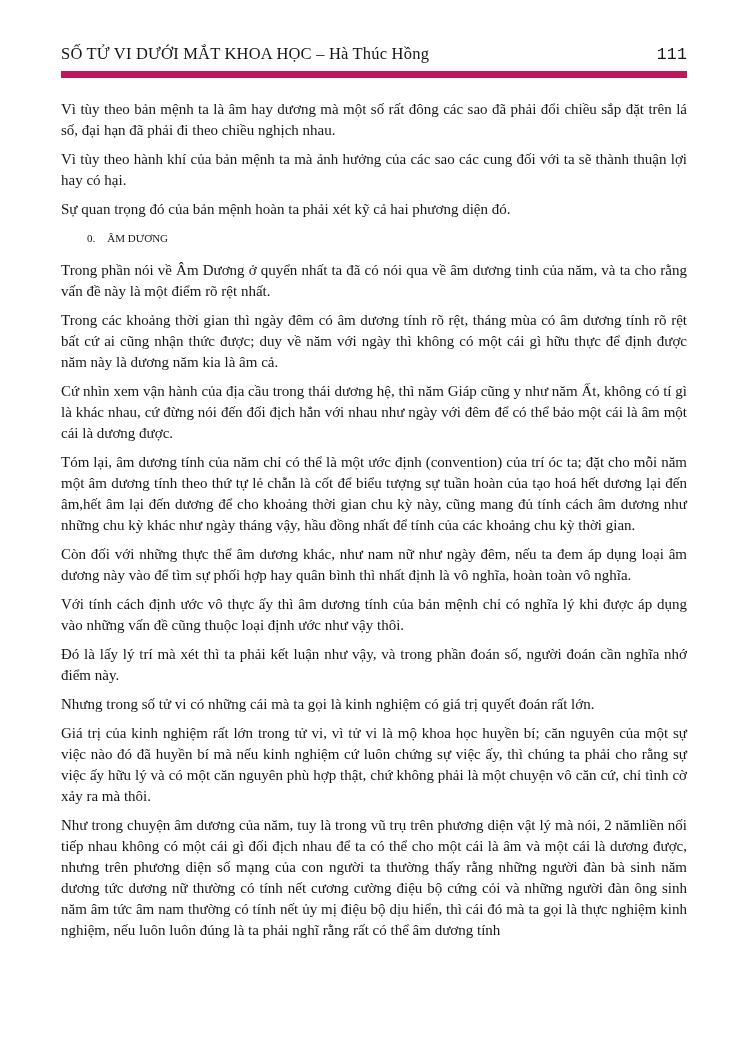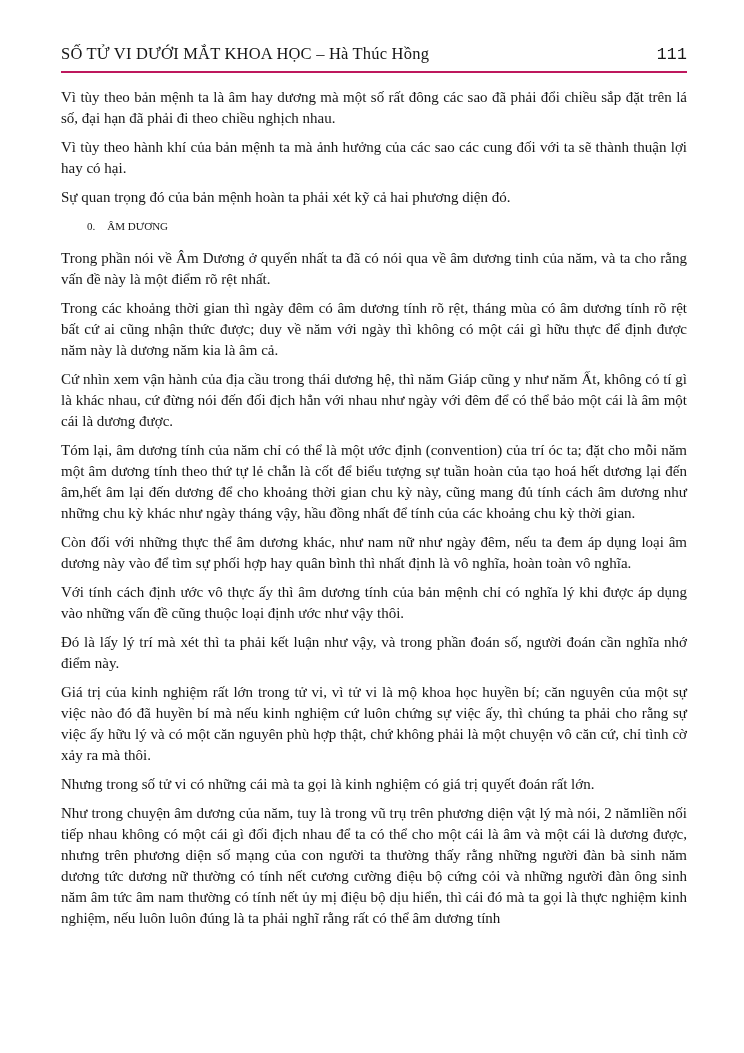--- a/index.html
+++ b/index.html
@@ -21,31 +21,31 @@
     height: 1053px;
     padding: 44px 57px 0 61px;
   }
   .running-header {
     display: flex;
     justify-content: space-between;
     align-items: baseline;
     font-size: 16.5px;
     letter-spacing: 0.2px;
     padding-bottom: 7px;
-    border-bottom: 2px solid #be185d;
+    border-bottom: 7px solid #be185d;
   }
   .running-header .book-title {
     white-space: nowrap;
   }
   .running-header .page-number {
     white-space: nowrap;
     font-family: Liberation Mono, monospace;
   }
   .content {
-    margin-top: 14px;
+    margin-top: 21px;
   }
   .para {
     margin: 0 0 8px 0;
     font-size: 15px;
     line-height: 21px;
     text-align: justify;
     text-justify: inter-word;
   }
   .para:last-child {
     margin-bottom: 0;
@@ -72,17 +72,17 @@
       <p class="para">Vì tùy theo hành khí của bản mệnh ta mà ảnh hưởng của các sao các cung đối với ta sẽ thành thuận lợi hay có hại.</p>
       <p class="para">Sự quan trọng đó của bản mệnh hoàn ta phải xét kỹ cả hai phương diện đó.</p>
       <div class="section-heading"><span class="section-number">0.</span><span>ÂM DƯƠNG</span></div>
       <p class="para">Trong phần nói về Âm Dương ở quyển nhất ta đã có nói qua về âm dương tinh của năm, và ta cho rằng vấn đề này là một điểm rõ rệt nhất.</p>
       <p class="para">Trong các khoảng thời gian thì ngày đêm có âm dương tính rõ rệt, tháng mùa có âm dương tính rõ rệt bất cứ ai cũng nhận thức được; duy về năm với ngày thì không có một cái gì hữu thực để định được năm này là dương năm kia là âm cả.</p>
       <p class="para">Cứ nhìn xem vận hành của địa cầu trong thái dương hệ, thì năm Giáp cũng y như năm Ất, không có tí gì là khác nhau, cứ đừng nói đến đối địch hẳn với nhau như ngày với đêm để có thể bảo một cái là âm một cái là dương được.</p>
       <p class="para">Tóm lại, âm dương tính của năm chỉ có thể là một ước định (convention) của trí óc ta; đặt cho mỗi năm một âm dương tính theo thứ tự lẻ chẵn là cốt để biểu tượng sự tuần hoàn của tạo hoá hết dương lại đến âm,hết âm lại đến dương để cho khoảng thời gian chu kỳ này, cũng mang đủ tính cách âm dương như những chu kỳ khác như ngày tháng vậy, hầu đồng nhất để tính của các khoảng chu kỳ thời gian.</p>
       <p class="para">Còn đối với những thực thể âm dương khác, như nam nữ như ngày đêm, nếu ta đem áp dụng loại âm dương này vào để tìm sự phối hợp hay quân bình thì nhất định là vô nghĩa, hoàn toàn vô nghĩa.</p>
       <p class="para">Với tính cách định ước vô thực ấy thì âm dương tính của bản mệnh chỉ có nghĩa lý khi được áp dụng vào những vấn đề cũng thuộc loại định ước như vậy thôi.</p>
       <p class="para">Đó là lấy lý trí mà xét thì ta phải kết luận như vậy, và trong phần đoán số, người đoán cần nghĩa nhớ điểm này.</p>
+      <p class="para">Nhưng trong số tử vi có những cái mà ta gọi là kinh nghiệm có giá trị quyết đoán rất lớn.</p>
       <p class="para">Giá trị của kinh nghiệm rất lớn trong tử vi, vì tử vi là mộ khoa học huyền bí; căn nguyên của một sự việc nào đó đã huyền bí mà nếu kinh nghiệm cứ luôn chứng sự việc ấy, thì chúng ta phải cho rằng sự việc ấy hữu lý và có một căn nguyên phù hợp thật, chứ không phải là một chuyện vô căn cứ, chỉ tình cờ xảy ra mà thôi.</p>
-      <p class="para">Nhưng trong số tử vi có những cái mà ta gọi là kinh nghiệm có giá trị quyết đoán rất lớn.</p>
       <p class="para">Như trong chuyện âm dương của năm, tuy là trong vũ trụ trên phương diện vật lý mà nói, 2 nămliền nối tiếp nhau không có một cái gì đối địch nhau để ta có thể cho một cái là âm và một cái là dương được, nhưng trên phương diện số mạng của con người ta thường thấy rằng những người đàn bà sinh năm dương tức dương nữ thường có tính nết cương cường điệu bộ cứng cỏi và những người đàn ông sinh năm âm tức âm nam thường có tính nết ủy mị điệu bộ dịu hiển, thì cái đó mà ta gọi là thực nghiệm kinh nghiệm, nếu luôn luôn đúng là ta phải nghĩ rằng rất có thể âm dương tính</p>
     </div>
 </div>
 
 </body></html>

